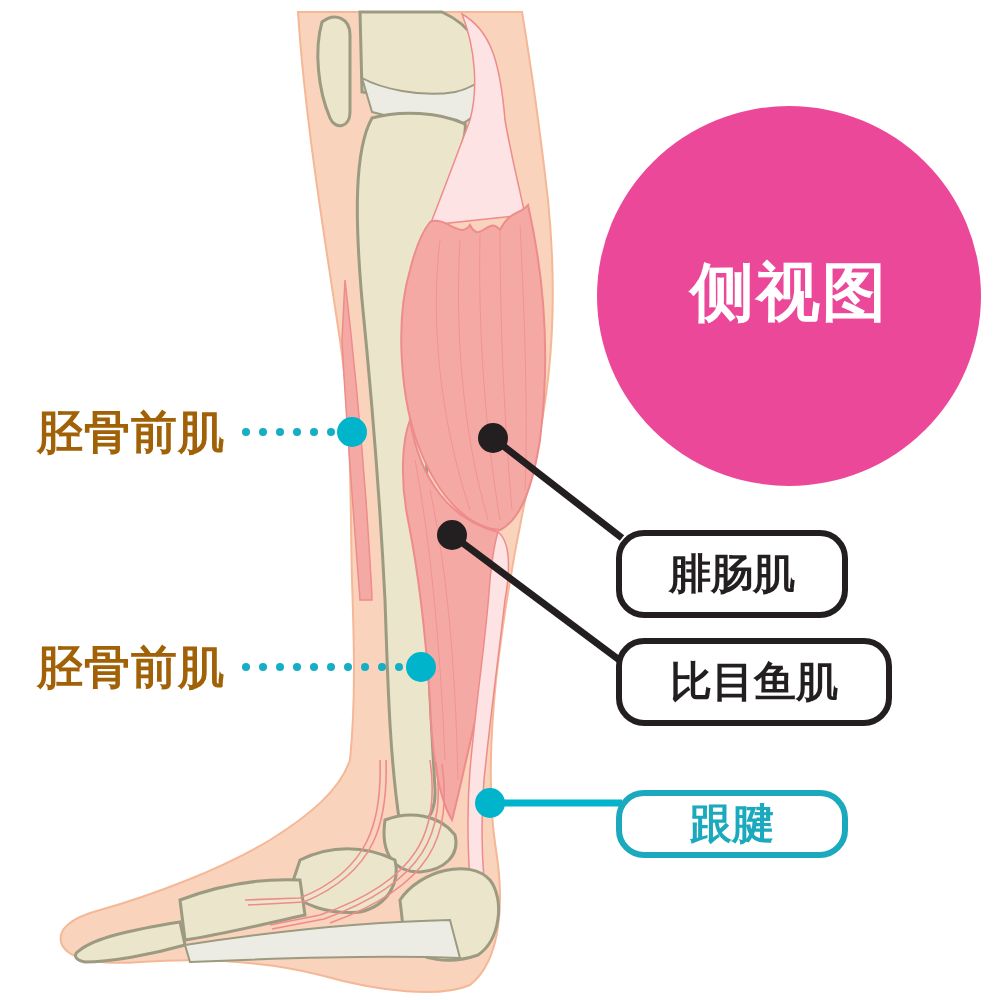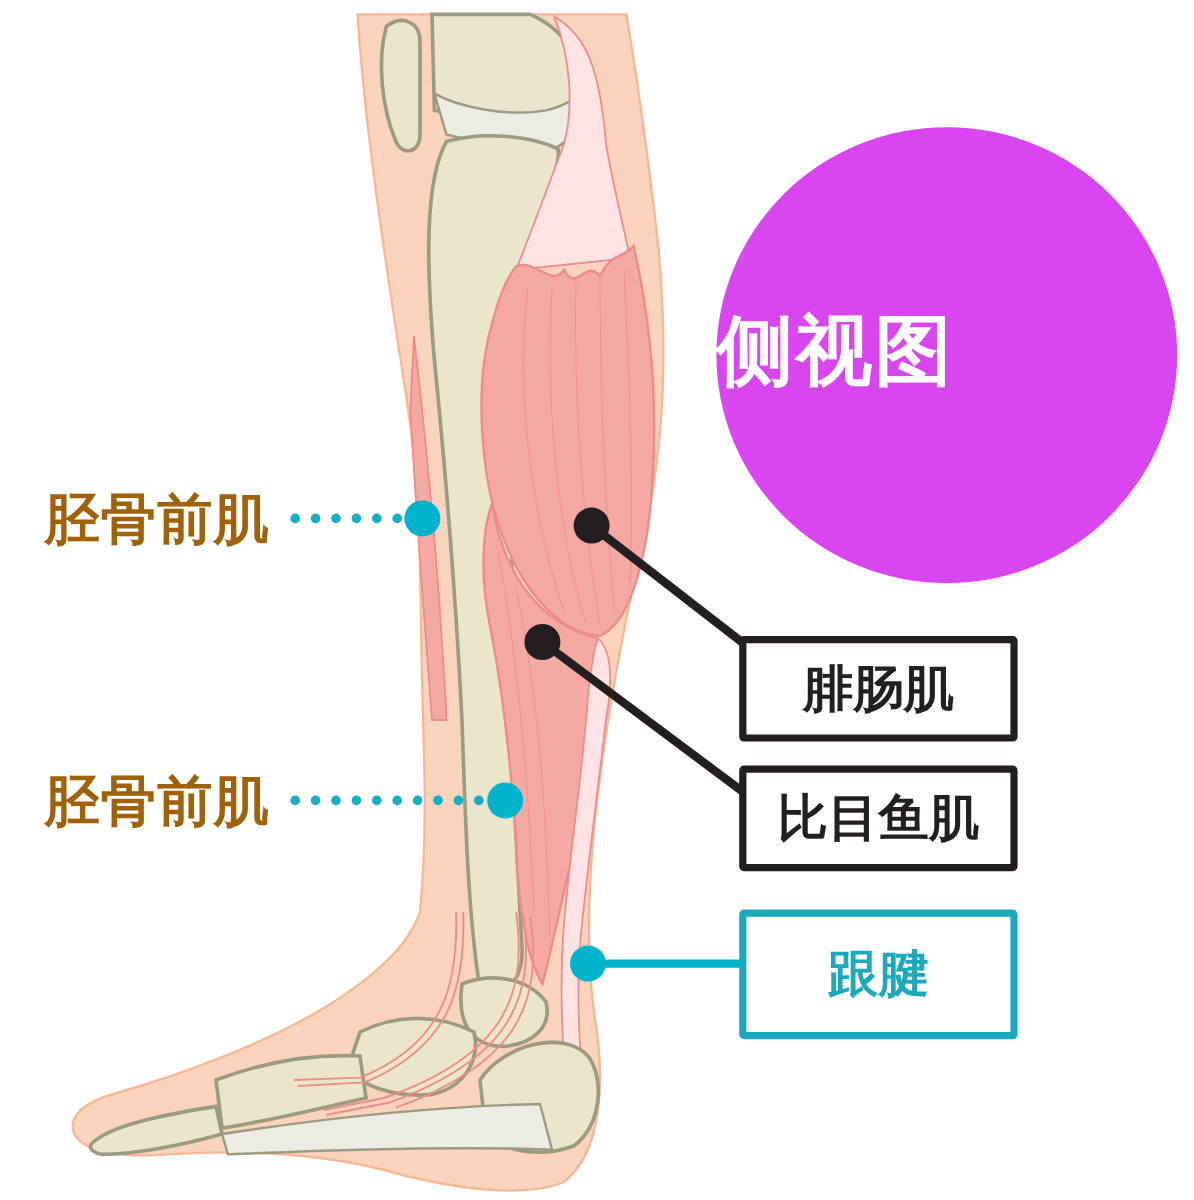--- a/index.html
+++ b/index.html
@@ -1,30 +1,30 @@
 <!DOCTYPE html>
 <html><head>
 <meta charset="utf-8">
 <style>
   html, body { margin: 0; padding: 0; background: #ffffff; }
   body { width: 995px; height: 1000px; position: relative; overflow: hidden;
          font-family: "DejaVu Sans", "Liberation Sans", sans-serif; }
   #stage { position: absolute; left: 0; top: 0; width: 995px; height: 1000px; }
   .view-circle {
     position: absolute; left: 597px; top: 106px; width: 384px; height: 380px;
-    border-radius: 50%; background: #d946ef;
-    display: flex; align-items: center; justify-content: flex-start;
+    border-radius: 50%; background: #ec4899;
+    display: flex; align-items: center; justify-content: center;
   }
   .view-circle span { color: #ffffff; font-size: 64px; font-weight: bold; letter-spacing: 2px; margin-top: -8px; }
   .left-label {
     position: absolute; color: #a16207; font-size: 46px; font-weight: bold; letter-spacing: 1px;
     line-height: 1;
   }
   .box-label {
-    position: absolute; background: #ffffff; border: 6px solid #231f20; border-radius: 4px;
+    position: absolute; background: #ffffff; border: 6px solid #231f20; border-radius: 28px;
     display: flex; align-items: center; justify-content: center;
     font-size: 42px; font-weight: bold; color: #231f20; box-sizing: border-box;
   }
   .box-label.teal { border-color: #1aa9bd; color: #1aa9bd; }
 </style>
 </head>
 <body>
 
 <div id="stage">
 
@@ -122,19 +122,19 @@
   <div class="view-circle">
     <span>侧视图</span>
   </div>
 
   <div class="left-label" style="left:37px; top:409px;">胫骨前肌</div>
   <div class="left-label" style="left:37px; top:644px;">胫骨前肌</div>
 
   <div class="box-label" style="left:616px; top:530px; width:232px; height:88px;">
     <span>腓肠肌</span>
   </div>
-  <div class="box-label" style="left:616px; top:638px; width:232px; height:88px;">
+  <div class="box-label" style="left:616px; top:638px; width:276px; height:88px;">
     <span>比目鱼肌</span>
   </div>
-  <div class="box-label teal" style="left:616px; top:758px; width:232px; height:108px;">
+  <div class="box-label teal" style="left:616px; top:790px; width:232px; height:68px;">
     <span>跟腱</span>
   </div>
 </div>
 
 </body></html>

